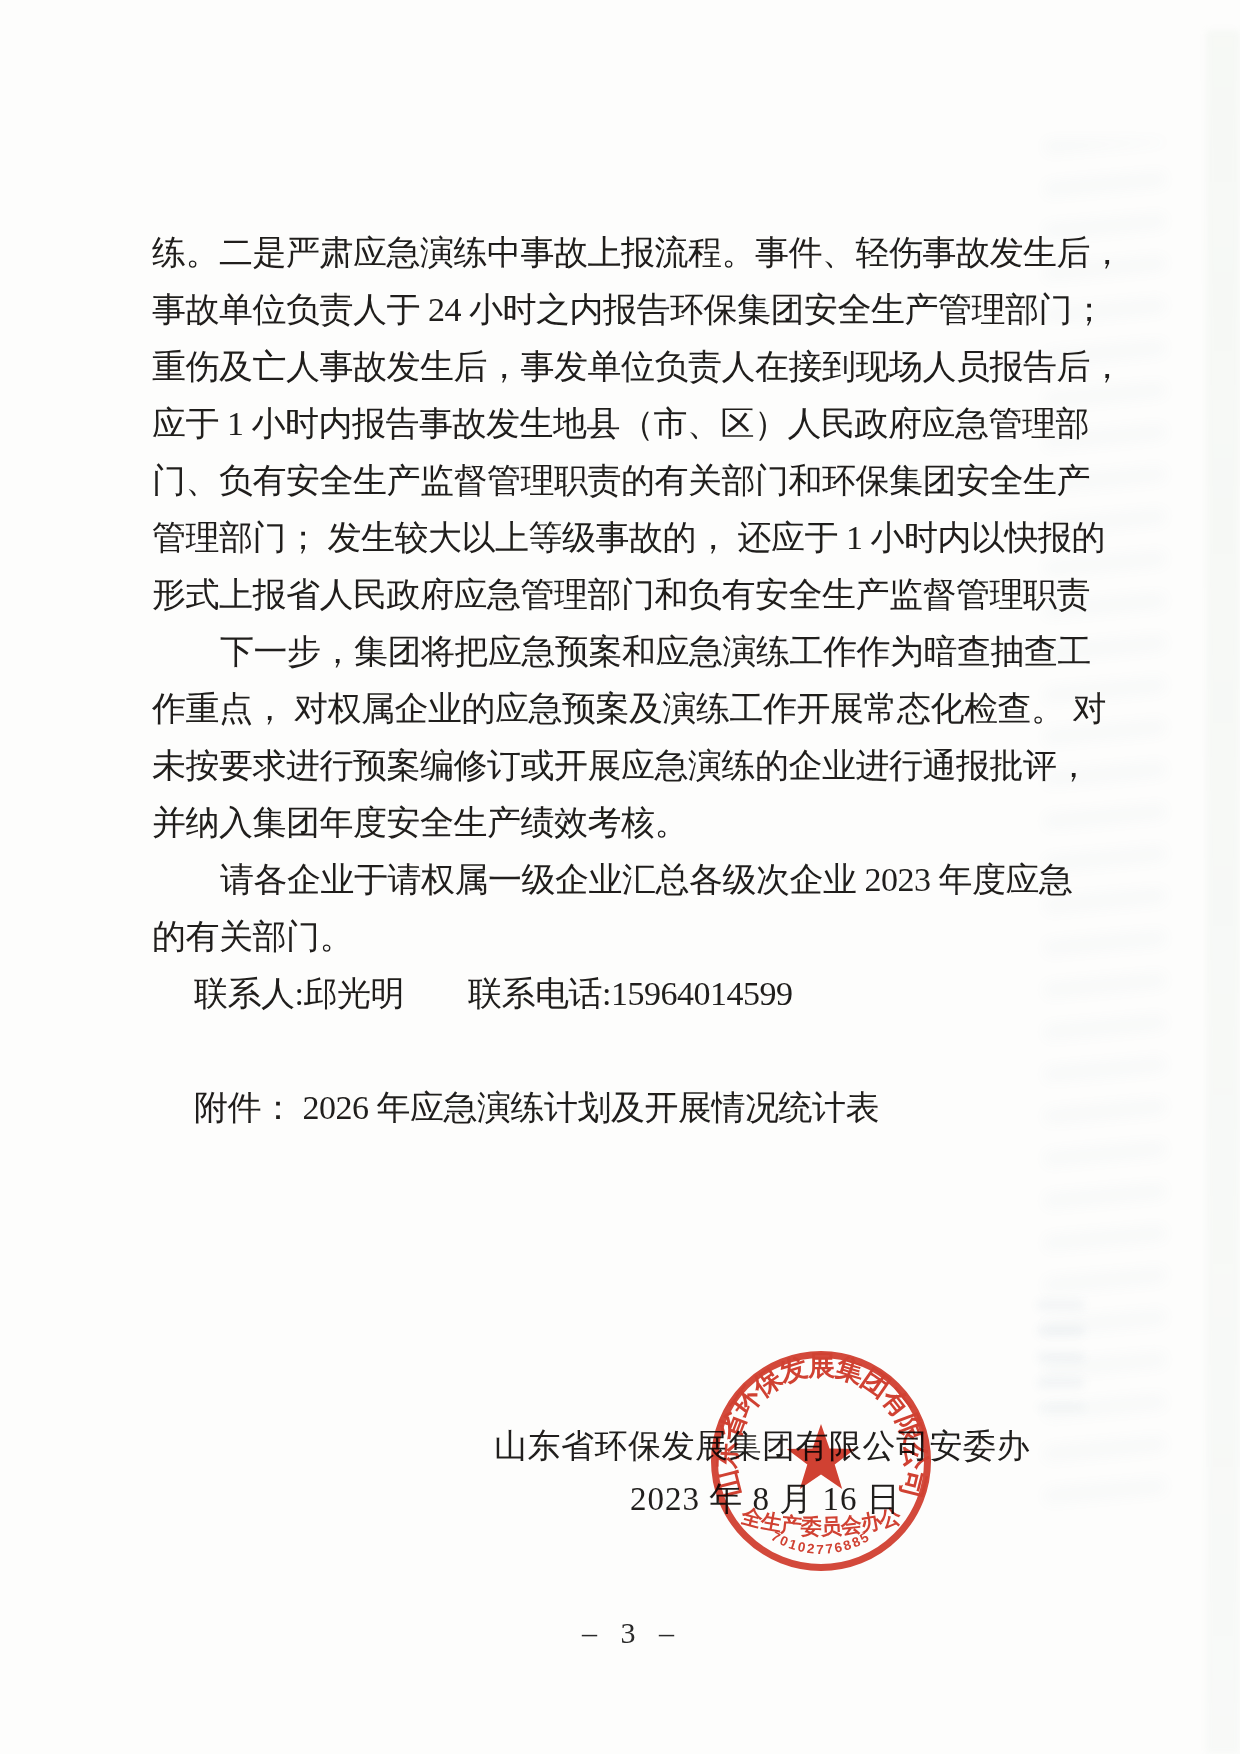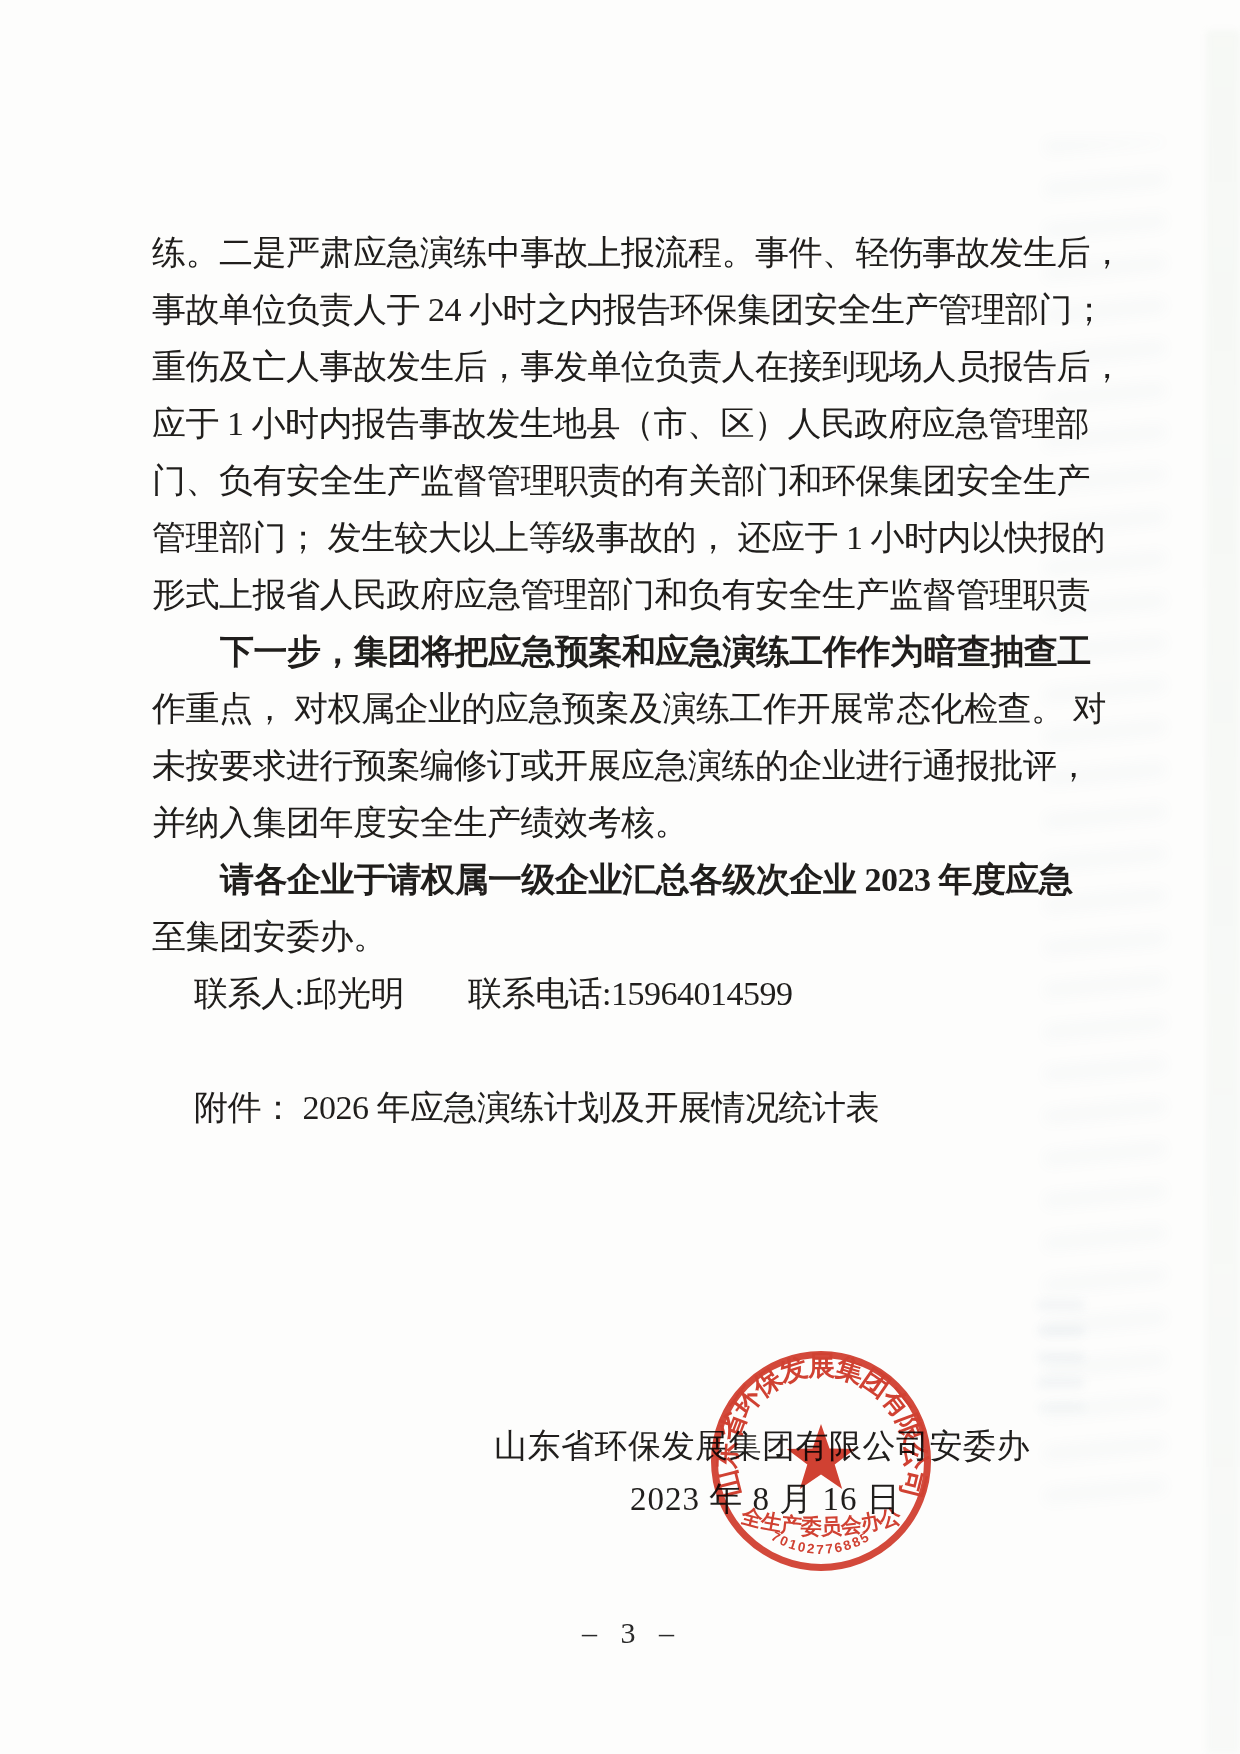--- a/index.html
+++ b/index.html
@@ -29,21 +29,21 @@
     background:repeating-linear-gradient(180deg,
       rgba(96,130,160,.5) 0 10px, rgba(255,255,255,0) 10px 26px);
     filter:blur(5px);opacity:.14;
   }
   .text-col{
     position:absolute;left:152px;top:224px;width:944px;
     font-size:34px;line-height:57px;letter-spacing:-.5px;
     white-space:nowrap;
   }
   .ln{height:57px;}
-  .ln.indent{padding-left:68px;font-weight:bold;}
+  .ln.indent{padding-left:68px;}
   .ln.indent-sm{padding-left:42px;}
   .contact-gap{display:inline-block;width:64px;}
   .signature{
     position:absolute;left:494px;top:1424px;
     font-size:33px;letter-spacing:.5px;white-space:nowrap;
   }
   .sig-date{
     position:absolute;left:630px;top:1477px;
     font-size:33px;letter-spacing:1px;white-space:nowrap;
   }
@@ -76,21 +76,21 @@
     <div class="ln">重伤及亡人事故发生后，事发单位负责人在接到现场人员报告后，</div>
     <div class="ln">应于 1 小时内报告事故发生地县（市、区）人民政府应急管理部</div>
     <div class="ln">门、负有安全生产监督管理职责的有关部门和环保集团安全生产</div>
     <div class="ln">管理部门； 发生较大以上等级事故的， 还应于 1 小时内以快报的</div>
     <div class="ln">形式上报省人民政府应急管理部门和负有安全生产监督管理职责</div>
     <div class="ln indent">下一步，集团将把应急预案和应急演练工作作为暗查抽查工</div>
     <div class="ln">作重点， 对权属企业的应急预案及演练工作开展常态化检查。 对</div>
     <div class="ln">未按要求进行预案编修订或开展应急演练的企业进行通报批评，</div>
     <div class="ln">并纳入集团年度安全生产绩效考核。</div>
     <div class="ln indent">请各企业于请权属一级企业汇总各级次企业 2023 年度应急</div>
-    <div class="ln">至集团安委办。</div>
+    <div class="ln">的有关部门。</div>
 
     <div class="ln indent-sm"><span>联系人:</span><span>邱光明</span><span class="contact-gap"></span><span>联系电话:</span><span>15964014599</span></div>
 
 
     <div class="ln"></div>
 
     <div class="ln indent-sm">附件： 2026 年应急演练计划及开展情况统计表</div>
   </div>
 
   <div class="signature">山东省环保发展集团有限公司安委办</div>

